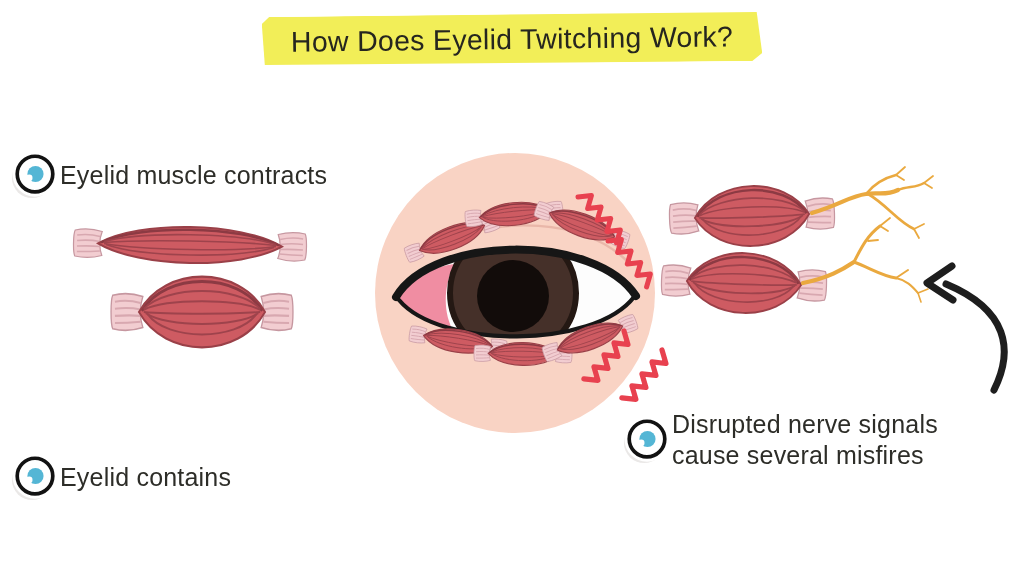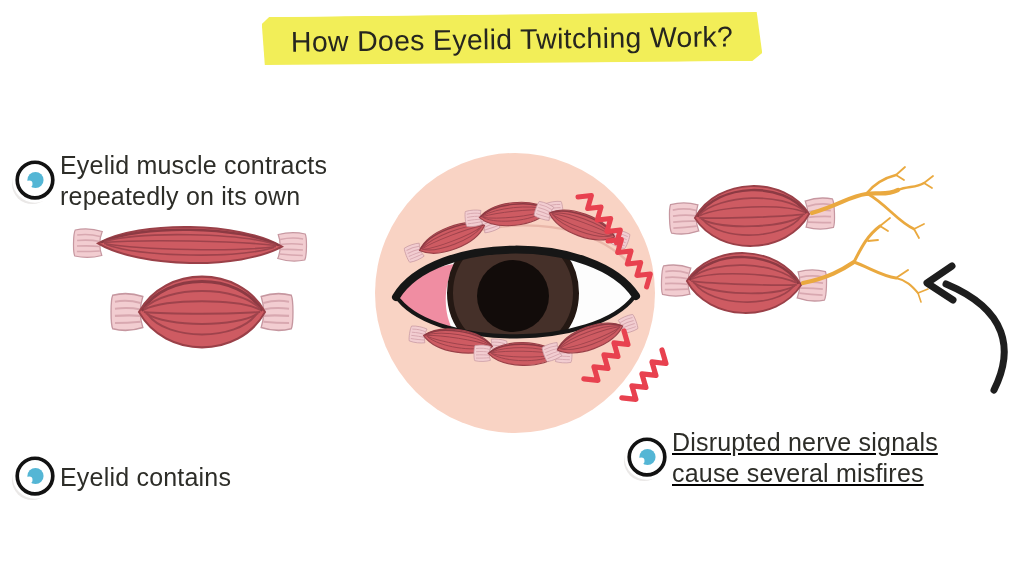--- a/index.html
+++ b/index.html
@@ -10,21 +10,21 @@
   .title-band{position:absolute;left:262px;top:14px;width:500px;height:50px;
       background:#F2EE58;transform:rotate(-0.7deg);
       clip-path:polygon(0 14%,1.5% 0,99% 2%,100% 84%,98% 100%,0.5% 96%);
       display:flex;align-items:center;justify-content:center;}
   .title-text{font-size:28.5px;font-weight:500;color:#26261F;letter-spacing:.3px;white-space:nowrap;}
   .bullet{position:absolute;display:flex;align-items:center;}
   .bullet .txt{font-size:25px;line-height:31px;font-weight:500;color:#2D2D28;letter-spacing:.2px;white-space:nowrap;}
   .bullet svg.eicon{width:50px;height:50px;flex:0 0 50px;}
   #b1{left:10px;top:150px;}
   #b2{left:10px;top:404px;margin-top:48px;}
-  #b3{left:622px;top:427px;text-decoration:underline;}
+  #b3{left:622px;top:409px;}
 </style>
 </head>
 <body>
 
 <div class="canvas">
 
   <svg width="0" height="0" style="position:absolute" aria-hidden="true">
     <defs>
       <g id="tuft">
         <path d="M0,-12 C-7,-14 -18,-15 -27,-13 C-29,-9 -29,9 -27,13 C-18,15 -7,14 0,12 C-3,4 -3,-4 0,-12 Z" fill="#F2CDD1" stroke="#C697A0" stroke-width="1.2"></path>
@@ -171,21 +171,20 @@
   <div class="title-band">
     <span class="title-text">How Does Eyelid Twitching Work?</span>
   </div>
 
   <div class="bullet" id="b1">
     <svg class="eicon">
         <use href="#eyeicon"></use>
       </svg>
     <div class="txt">
       <span>Eyelid muscle contracts</span><br>
-      <span>repeatedly on its own</span>
     </div>
   </div>
 
   <div class="bullet" id="b2">
     <svg class="eicon">
         <use href="#eyeicon"></use>
       </svg>
     <div class="txt">
       <span>Eyelid contains</span><br>
     </div>

